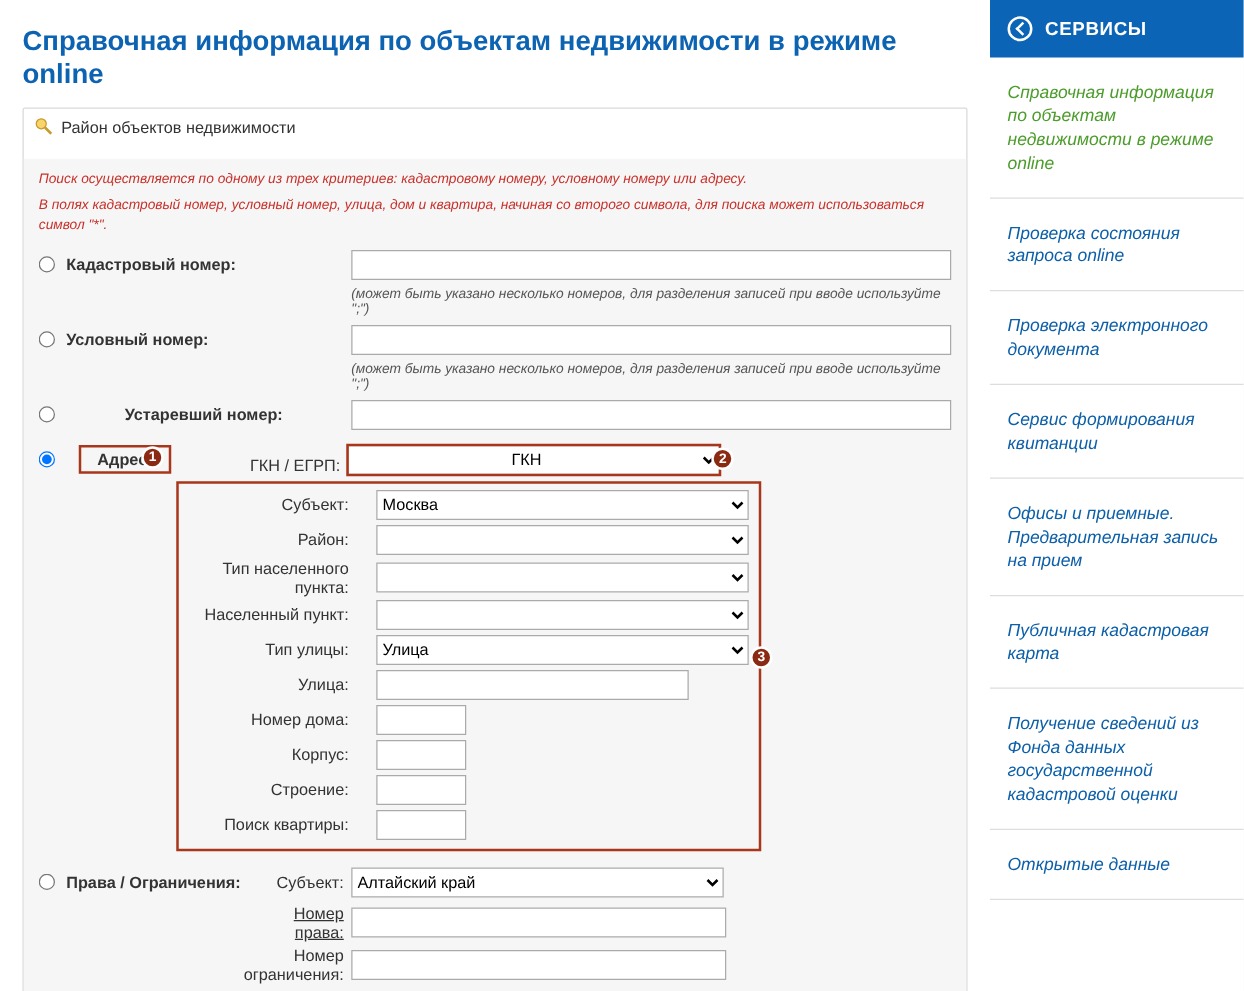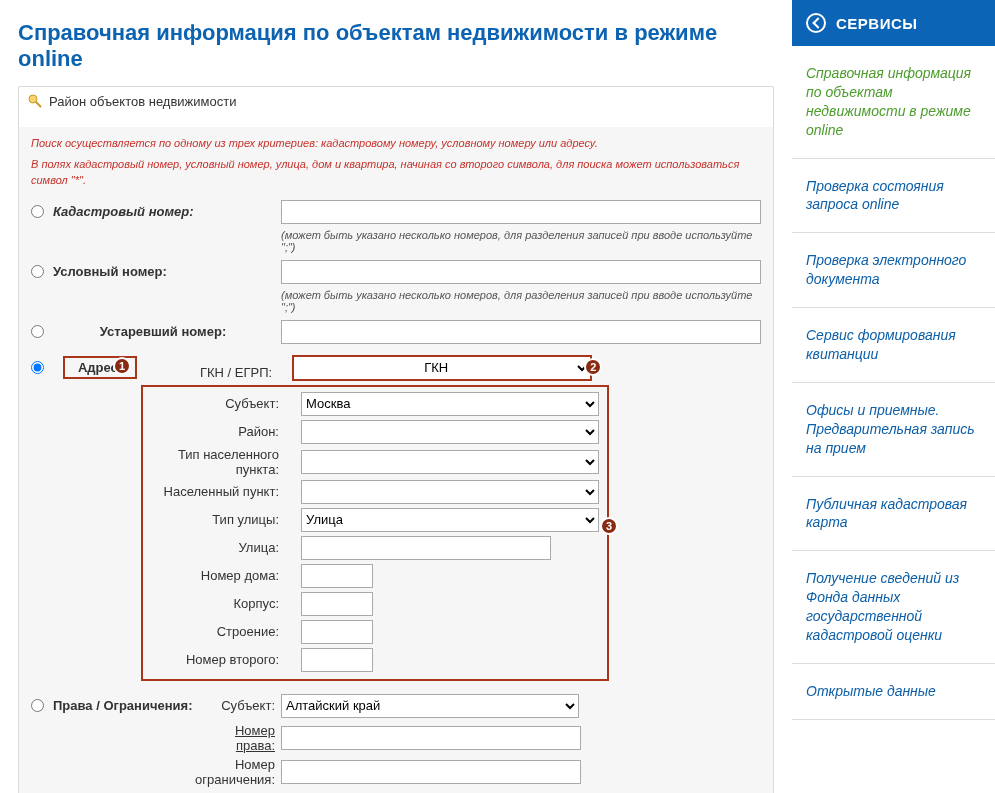--- a/index.html
+++ b/index.html
@@ -67,21 +67,21 @@
       </div>
 
       <div class="panel-body">
         <div class="info">Поиск осуществляется по одному из трех критериев: кадастровому номеру, условному номеру или адресу.</div>
         <div class="info" style="margin-bottom:10px;">В полях кадастровый номер, условный номер, улица, дом и квартира, начиная со второго символа, для поиска может использоваться символ "*".</div>
 
         <div class="row">
           <div class="col-radio">
               <input type="radio" name="crit" style="">
             </div>
-          <div class="col-label bold" style="text-align:left;width:228px;font-style:italic;">Кадастровый номер:</div>
+          <div class="col-label bold" style="text-align:left;width:228px;">Кадастровый номер:</div>
           <div class="col-field">
               <input type="text" class="wide" style="">
             </div>
         </div>
         <div class="hint">(может быть указано несколько номеров, для разделения записей при вводе используйте ";")</div>
 
         <div class="row">
           <div class="col-radio">
               <input type="radio" name="crit" style="">
             </div>
@@ -104,21 +104,21 @@
 
         <div class="row" style="position:relative;">
           <div class="col-radio">
               <input type="radio" name="crit" checked="" style="">
             </div>
           <div style="position:relative;display:inline-block;">
             <span class="col-label bold hl-red" style="text-align:center;display:inline-block;width:72px;padding:3px 6px;margin-left:11px;">Адрес:</span>
             <span class="marker" style="left:60px;top:0;">1</span>
           </div>
           <div style="width:64px;"></div>
-          <span style="padding-right:21px;margin-top:10px;">ГКН / ЕГРП:</span>
+          <span style="padding-right:6px;margin-top:10px;">ГКН / ЕГРП:</span>
           <div style="position:relative;">
             <select class="wide hl-red">
               <option>ГКН</option>
             </select>
             <span class="marker" style="right:-11px;top:2px;">2</span>
           </div>
         </div>
 
         <div class="addr-block">
           <span class="marker" style="right:-11px;top:130px;">3</span>
@@ -171,21 +171,21 @@
                 <input type="text" class="small" style="">
               </div>
           </div>
           <div class="addr-row">
             <div class="addr-label">Строение:</div>
             <div class="addr-field">
                 <input type="text" class="small" style="">
               </div>
           </div>
           <div class="addr-row">
-            <div class="addr-label">Номер второго:</div>
+            <div class="addr-label">Поиск квартиры:</div>
             <div class="addr-field">
                 <input type="text" class="small" style="">
               </div>
           </div>
         </div>
 
         <div class="row" style="margin-top:12px;">
           <div class="col-radio">
               <input type="radio" name="crit" style="">
             </div>

